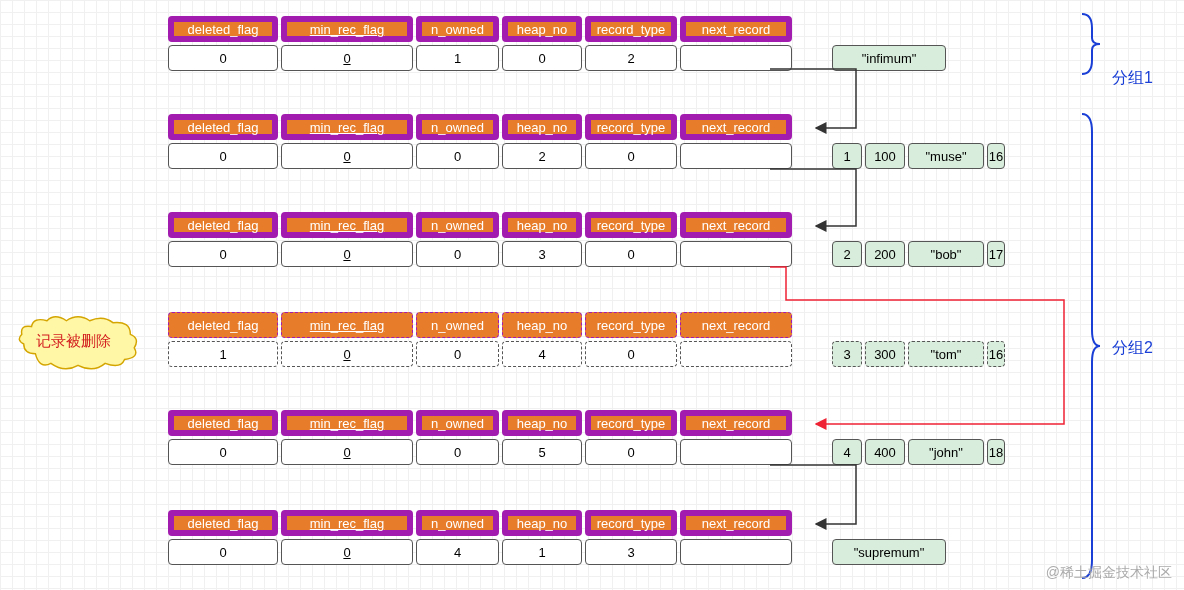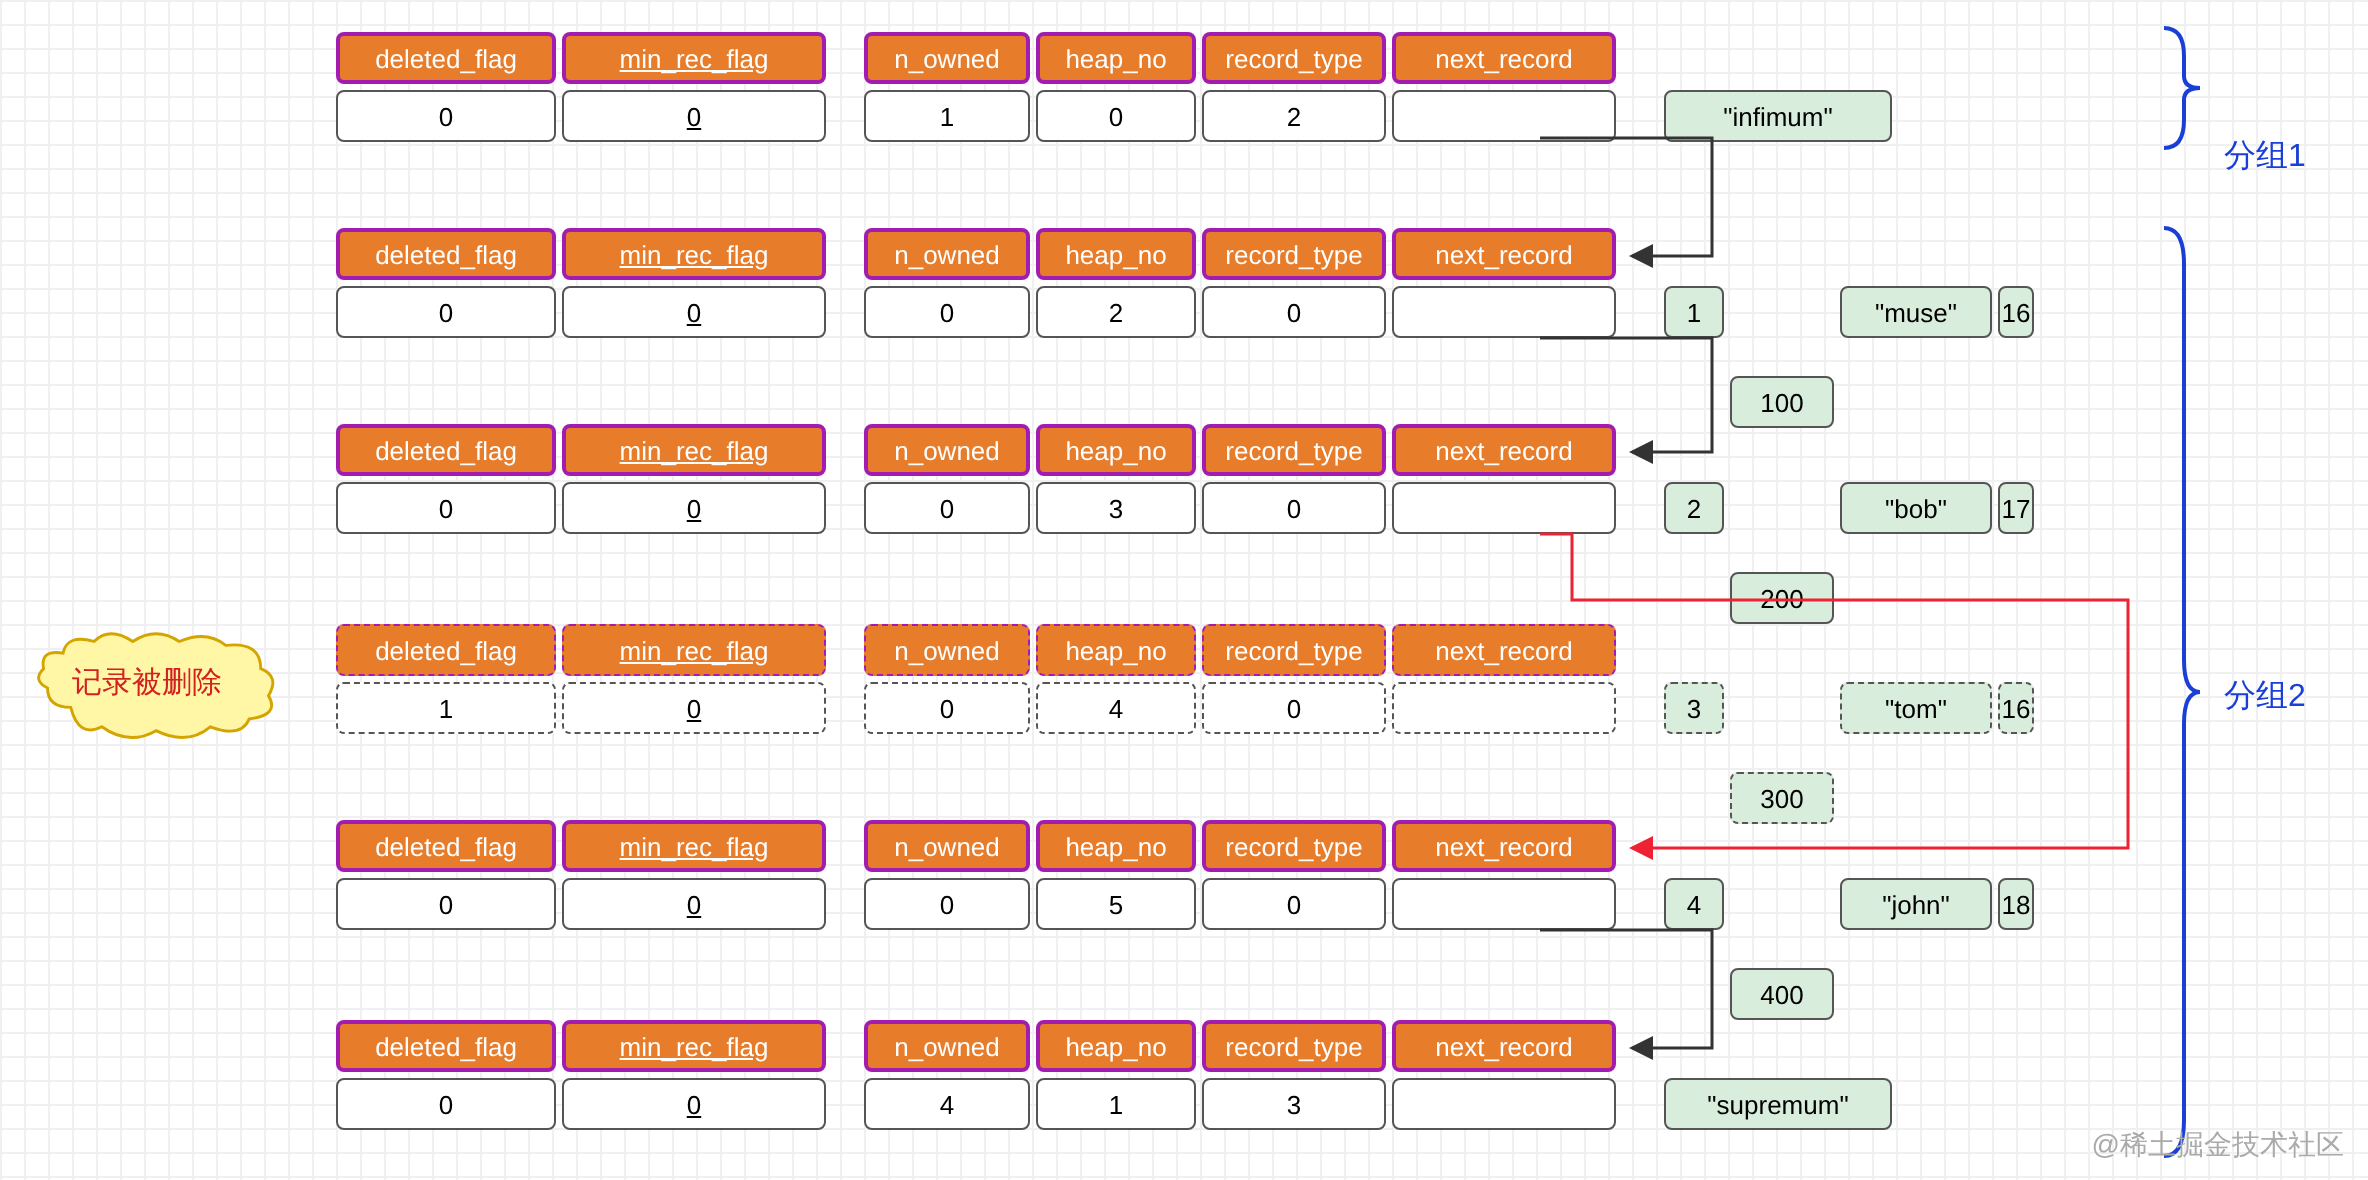--- a/index.html
+++ b/index.html
@@ -18,21 +18,21 @@
   .record {
     position: absolute;
     display: flex;
     flex-direction: column;
     left: 168px;
   }
   .hdr-row, .val-row { display: flex; gap: 3px; }
   .hcell {
     background: #e77c2a;
     color: #fff;
-    border: 2px solid #a21caf;
+    border: 6px solid #a21caf;
     border-radius: 4px;
     text-align: center;
     padding: 4px 0;
     height: 26px;
     display: flex;
     align-items: center;
     justify-content: center;
   }
   .vcell {
     background: #fff;
@@ -41,21 +41,21 @@
     text-align: center;
     padding: 4px 0;
     height: 26px;
     display: flex;
     align-items: center;
     justify-content: center;
     margin-top: 3px;
   }
   .w-del  { width: 110px; }
   .w-min  { width: 132px; text-decoration: underline; }
-  .w-own  { width: 83px; margin-left: 16px; }
+  .w-own  { width: 83px; }
   .w-heap { width: 80px; }
   .w-type { width: 92px; }
   .w-next { width: 112px; }
   .data-row {
     position: absolute;
     display: flex;
     gap: 3px;
     left: 832px;
   }
   .dcell {
@@ -63,21 +63,21 @@
     border: 1px solid #555;
     border-radius: 4px;
     text-align: center;
     height: 26px;
     display: flex;
     align-items: center;
     justify-content: center;
     padding: 0 8px;
   }
   .d-id  { width: 30px; }
-  .d-num { width: 52px; margin-top: 45px; }
+  .d-num { width: 40px; }
   .d-nm  { width: 76px; }
   .d-x   { width: 16px; }
   .d-long { width: 114px; }
   .deleted .hcell, .deleted .vcell, .deleted .dcell {
     border-style: dashed;
     border-width: 1px;
   }
   .callout {
     position: absolute;
     left: 16px;

